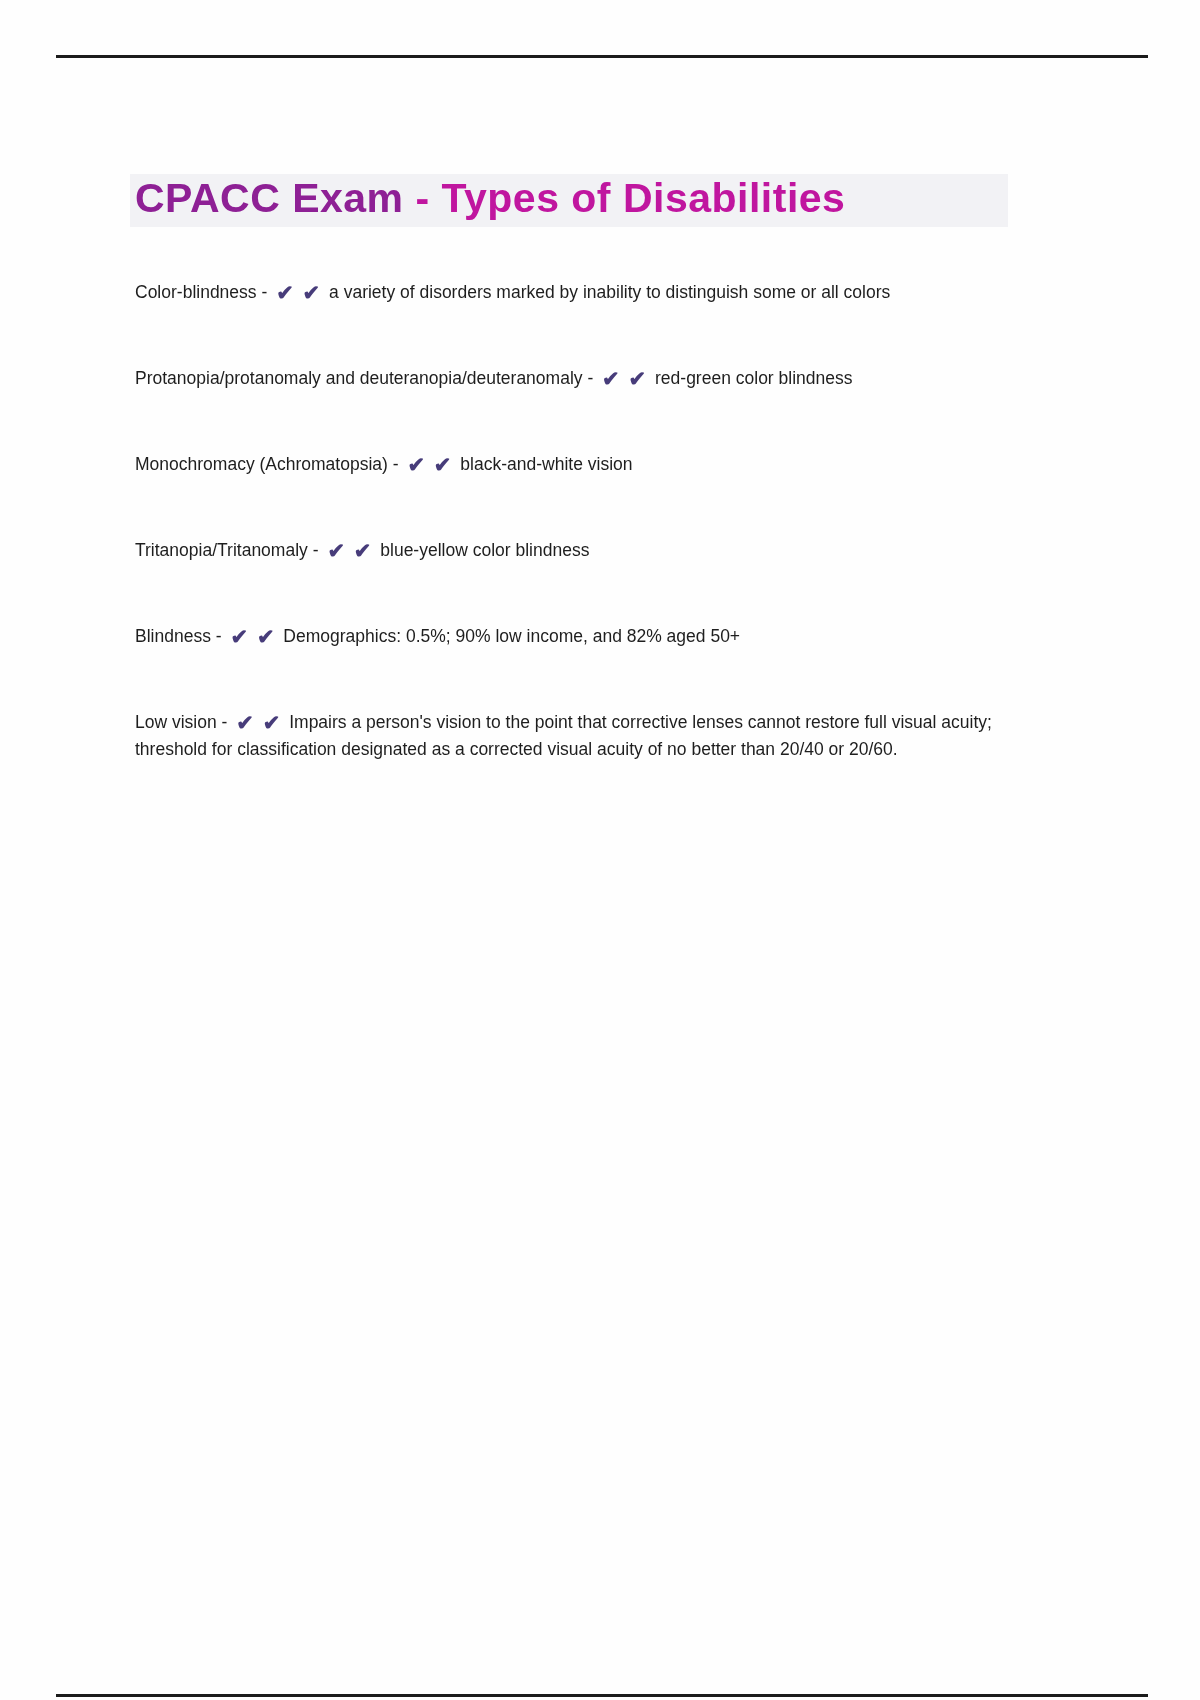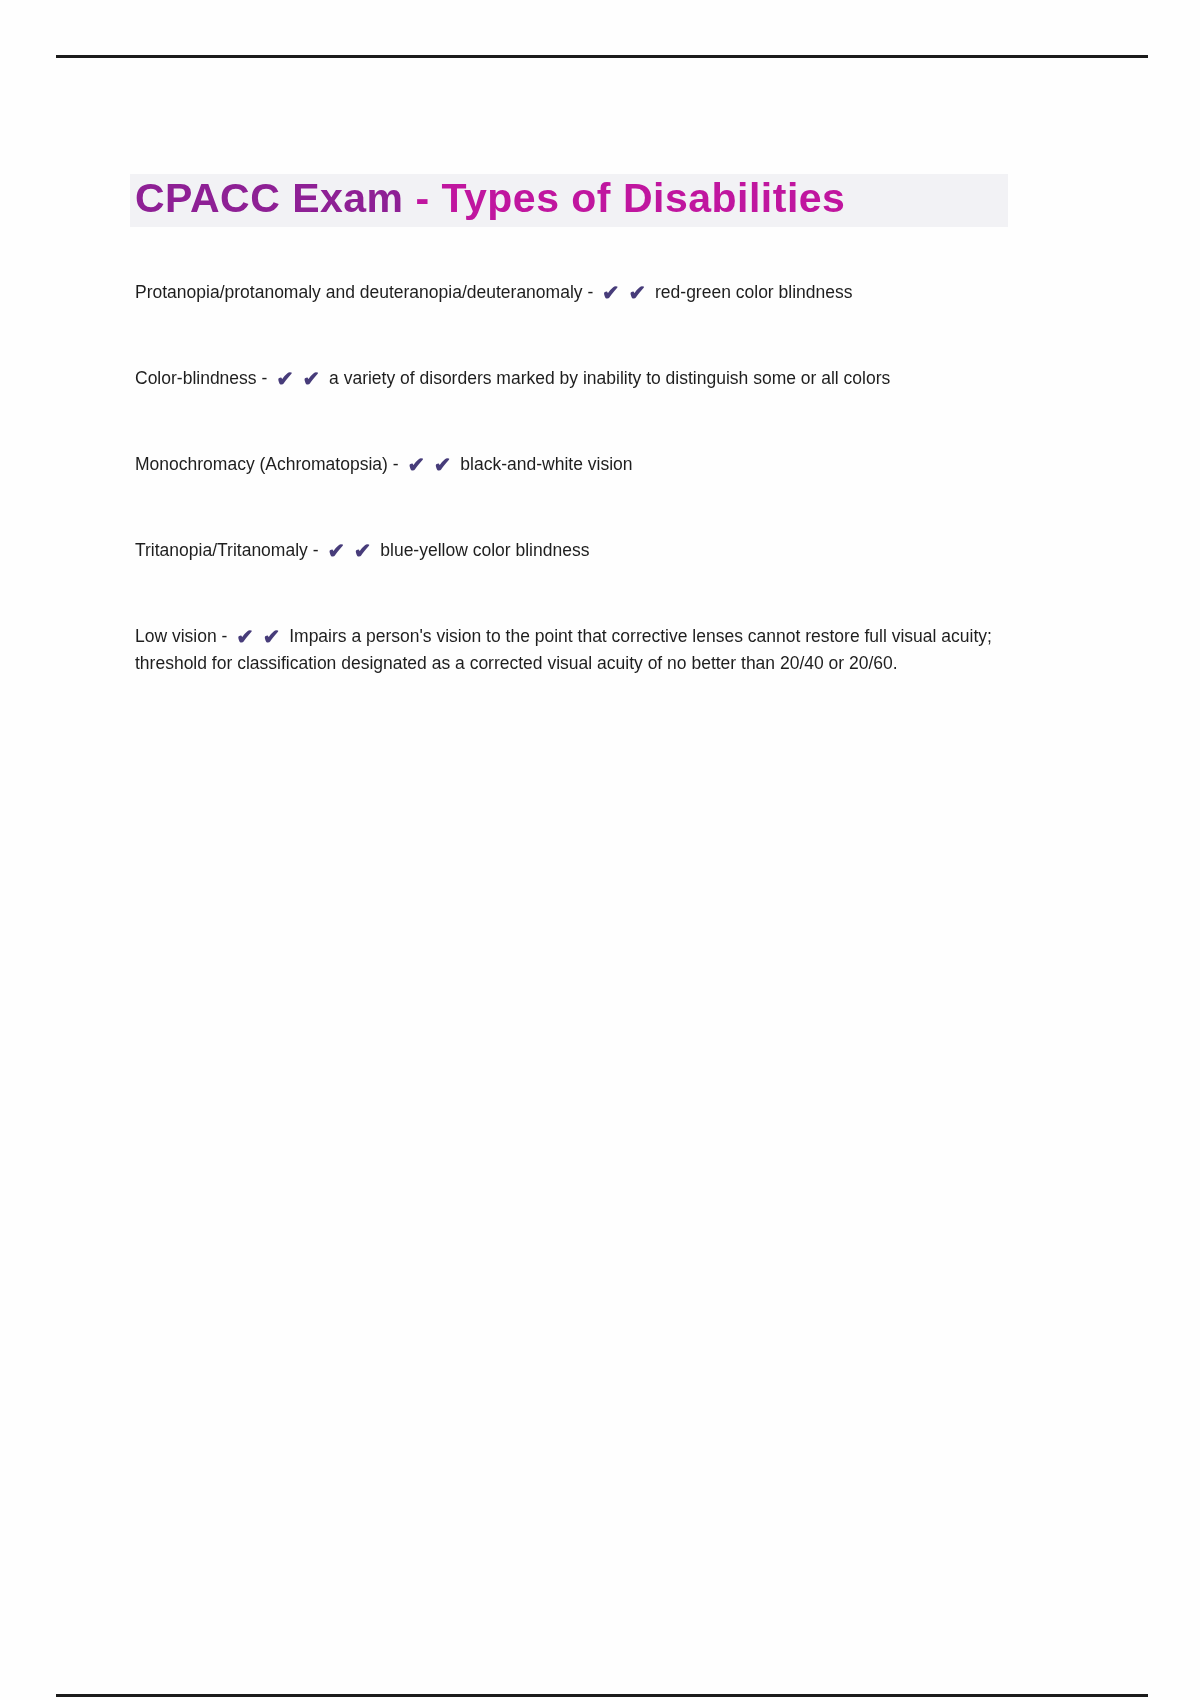--- a/index.html
+++ b/index.html
@@ -60,30 +60,31 @@
 </style>
 </head>
 <body>
 
 <div class="page">
   <div class="rule rule-top"></div>
 
   <div class="content">
     <h1 class="title"><span class="title-prefix">CPACC Exam</span><span class="title-suffix"> - Types of Disabilities</span></h1>
 
+    <p class="item"><span class="term">Color-blindness -</span> <span class="checks">✔ ✔</span> <span class="def">a variety of disorders marked by inability to distinguish some or all colors</span></p>
+
     <p class="item"><span class="term">Protanopia/protanomaly and deuteranopia/deuteranomaly -</span> <span class="checks">✔ ✔</span> <span class="def">red-green color blindness</span></p>
-
-    <p class="item"><span class="term">Color-blindness -</span> <span class="checks">✔ ✔</span> <span class="def">a variety of disorders marked by inability to distinguish some or all colors</span></p>
 
     <p class="item"><span class="term">Monochromacy (Achromatopsia) -</span> <span class="checks">✔ ✔</span> <span class="def">black-and-white vision</span></p>
 
     <p class="item"><span class="term">Tritanopia/Tritanomaly -</span> <span class="checks">✔ ✔</span> <span class="def">blue-yellow color blindness</span></p>
 
 
 
+    <p class="item"><span class="term">Blindness -</span> <span class="checks">✔ ✔</span> <span class="def">Demographics: 0.5%; 90% low income, and 82% aged 50+</span></p>
 
     <p class="item"><span class="term">Low vision -</span> <span class="checks">✔ ✔</span> <span class="def">Impairs a person's vision to the point that corrective lenses cannot restore full visual acuity; threshold for classification designated as a corrected visual acuity of no better than 20/40 or 20/60.</span></p>
 
 
 
   </div>
 
   <div class="rule rule-bottom"></div>
 </div>
 

